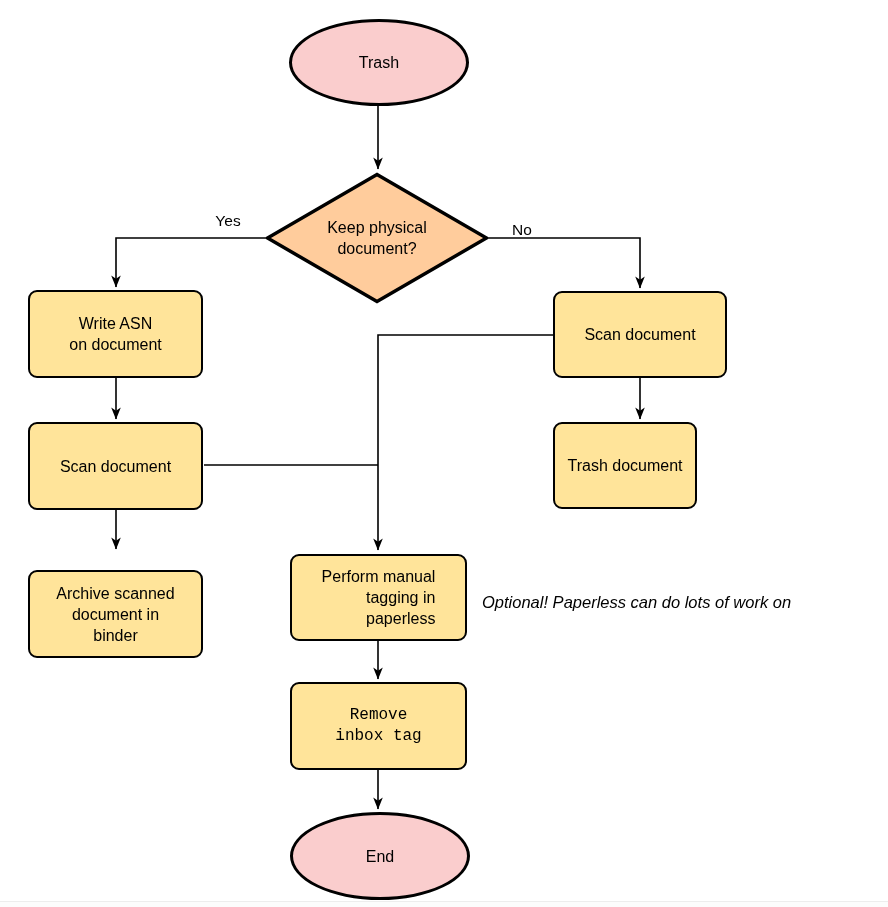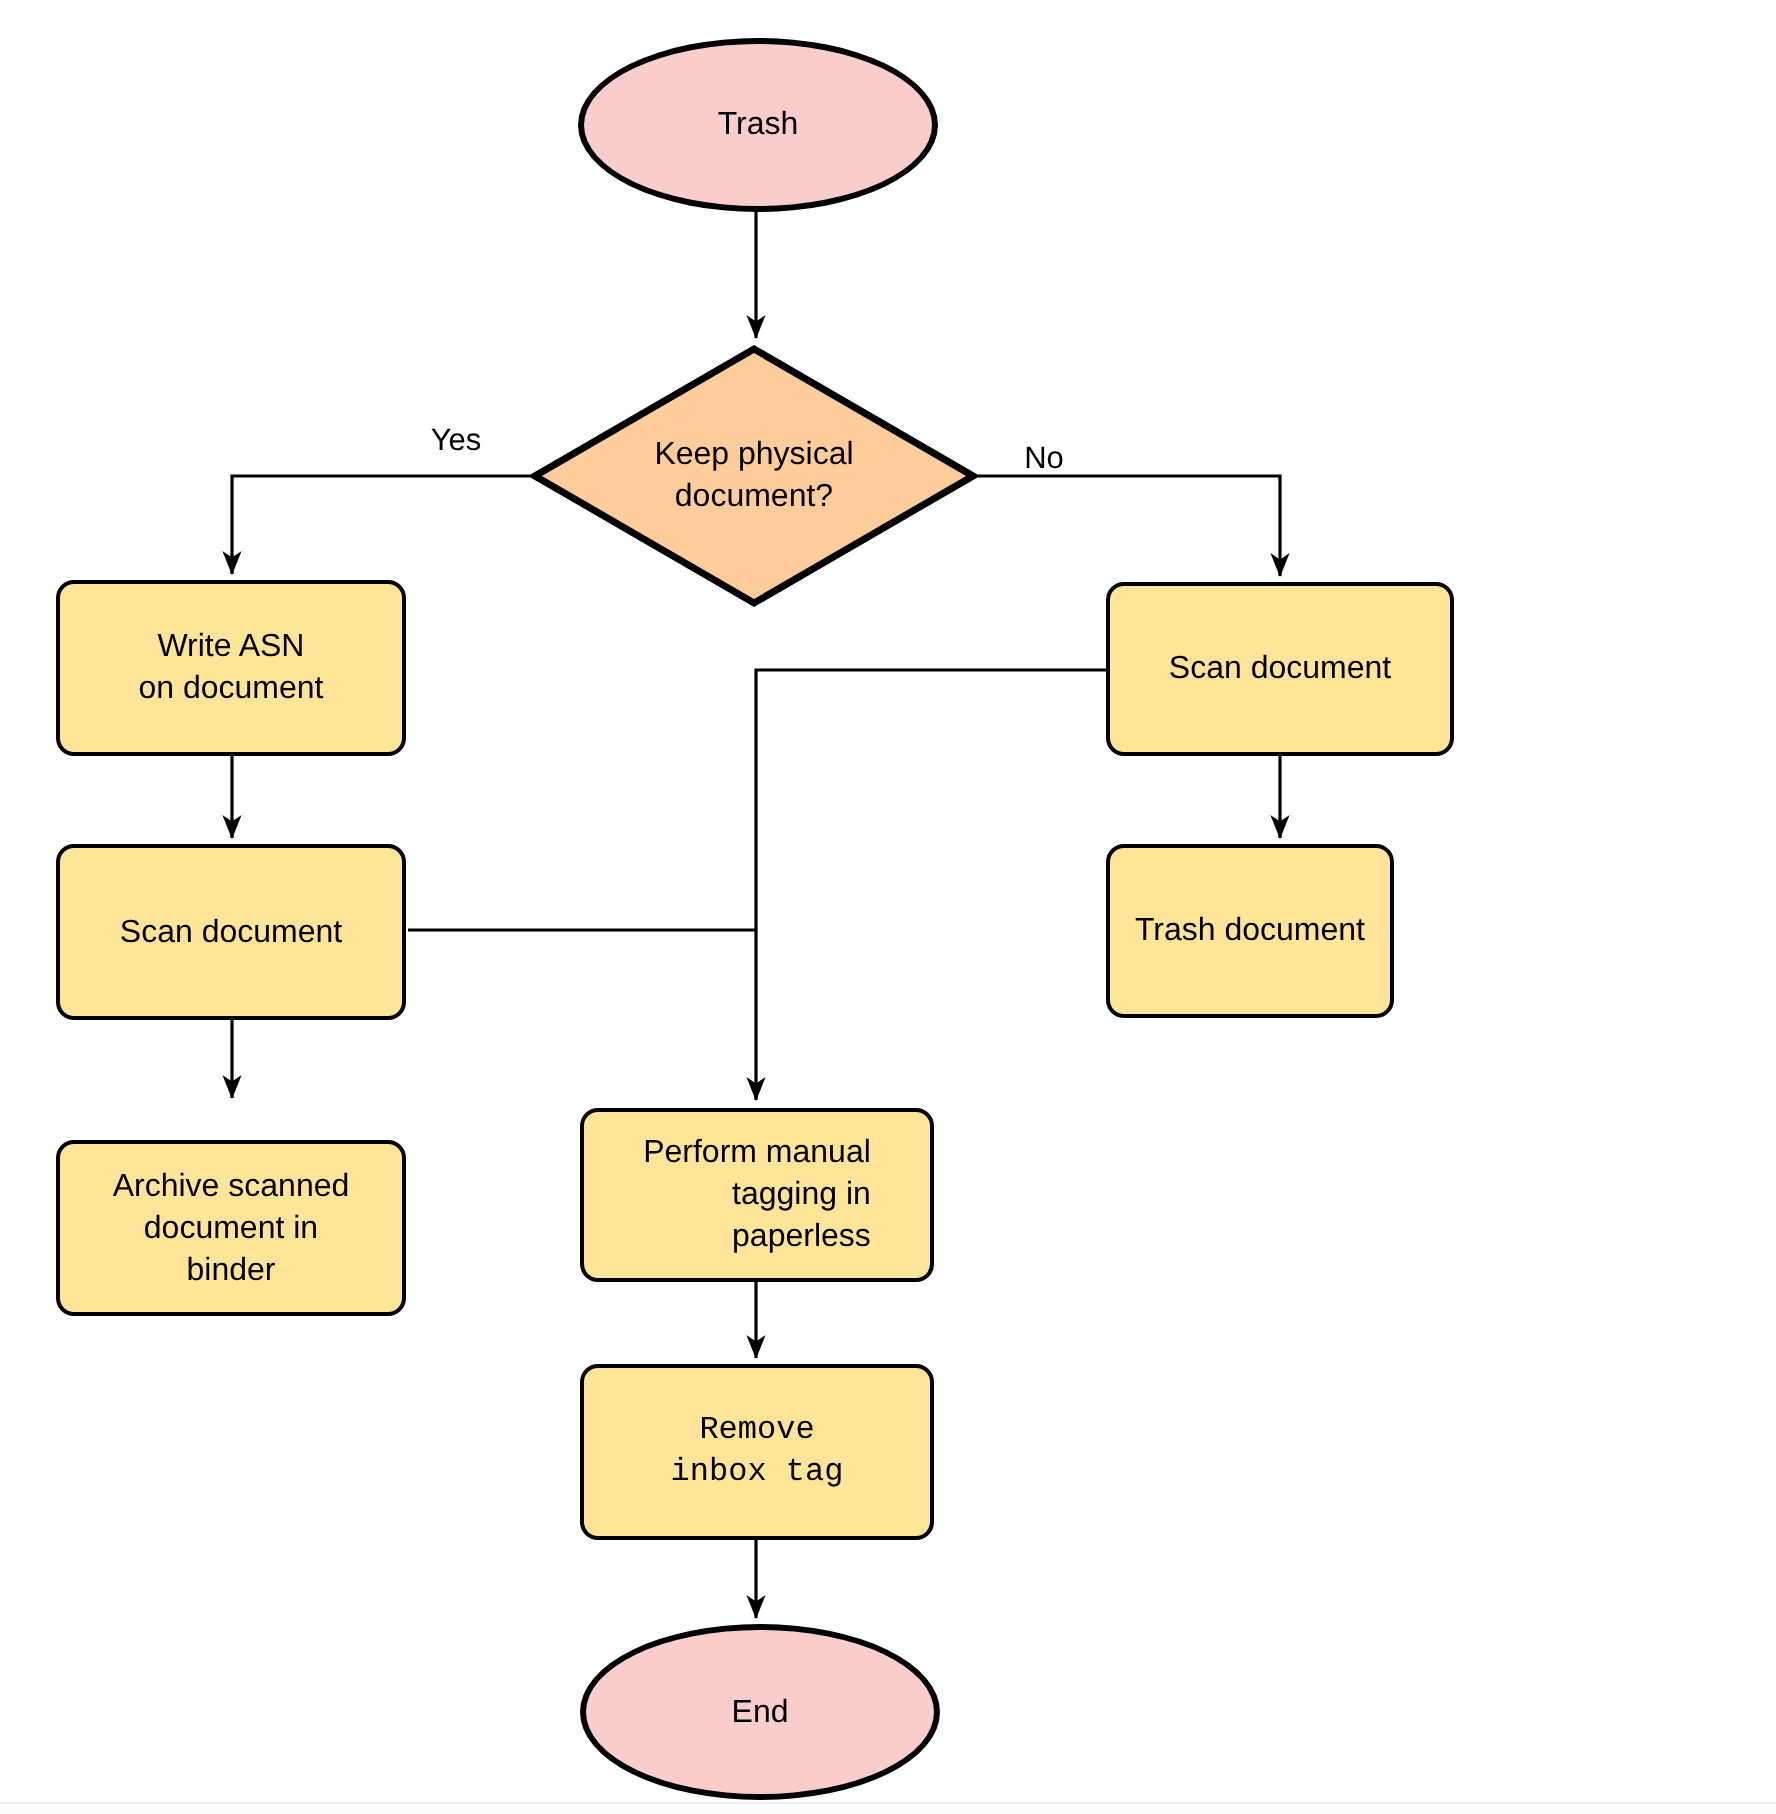--- a/index.html
+++ b/index.html
@@ -169,20 +169,21 @@
 
   <div class="node box" style="left:290px; top:554px; width:177px; height:87px;text-align:right;">
     <div class="label">
       <span class="ln">Perform manual</span>
       <span class="ln">tagging in</span>
       <span class="ln">paperless</span>
     </div>
   </div>
 
   <div class="note" style="left:482px; top:592px;">
+    <span class="ln">Optional! Paperless can do lots of work on</span>
   </div>
 
   <div class="node box" style="left:290px; top:682px; width:177px; height:88px;font-family:Liberation Mono, monospace;">
     <div class="label">
       <span class="ln">Remove</span>
       <span class="ln">inbox tag</span>
     </div>
   </div>
 
   <div class="node ellipse" style="left:290px; top:812px; width:180px; height:88px;justify-content:center;">

